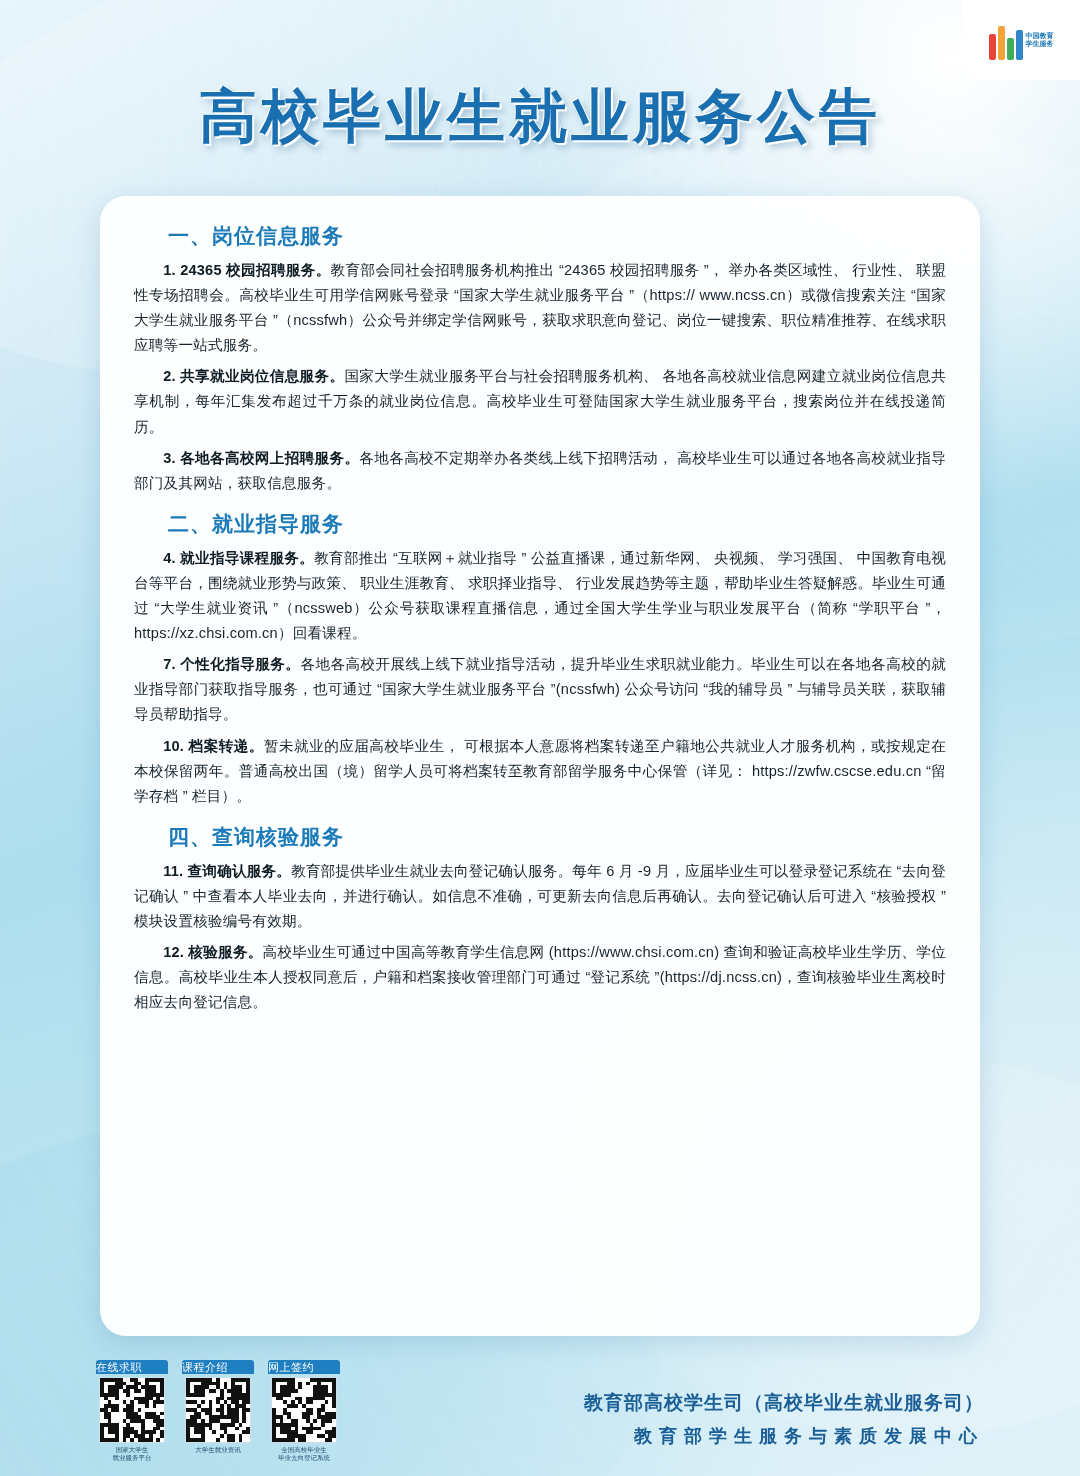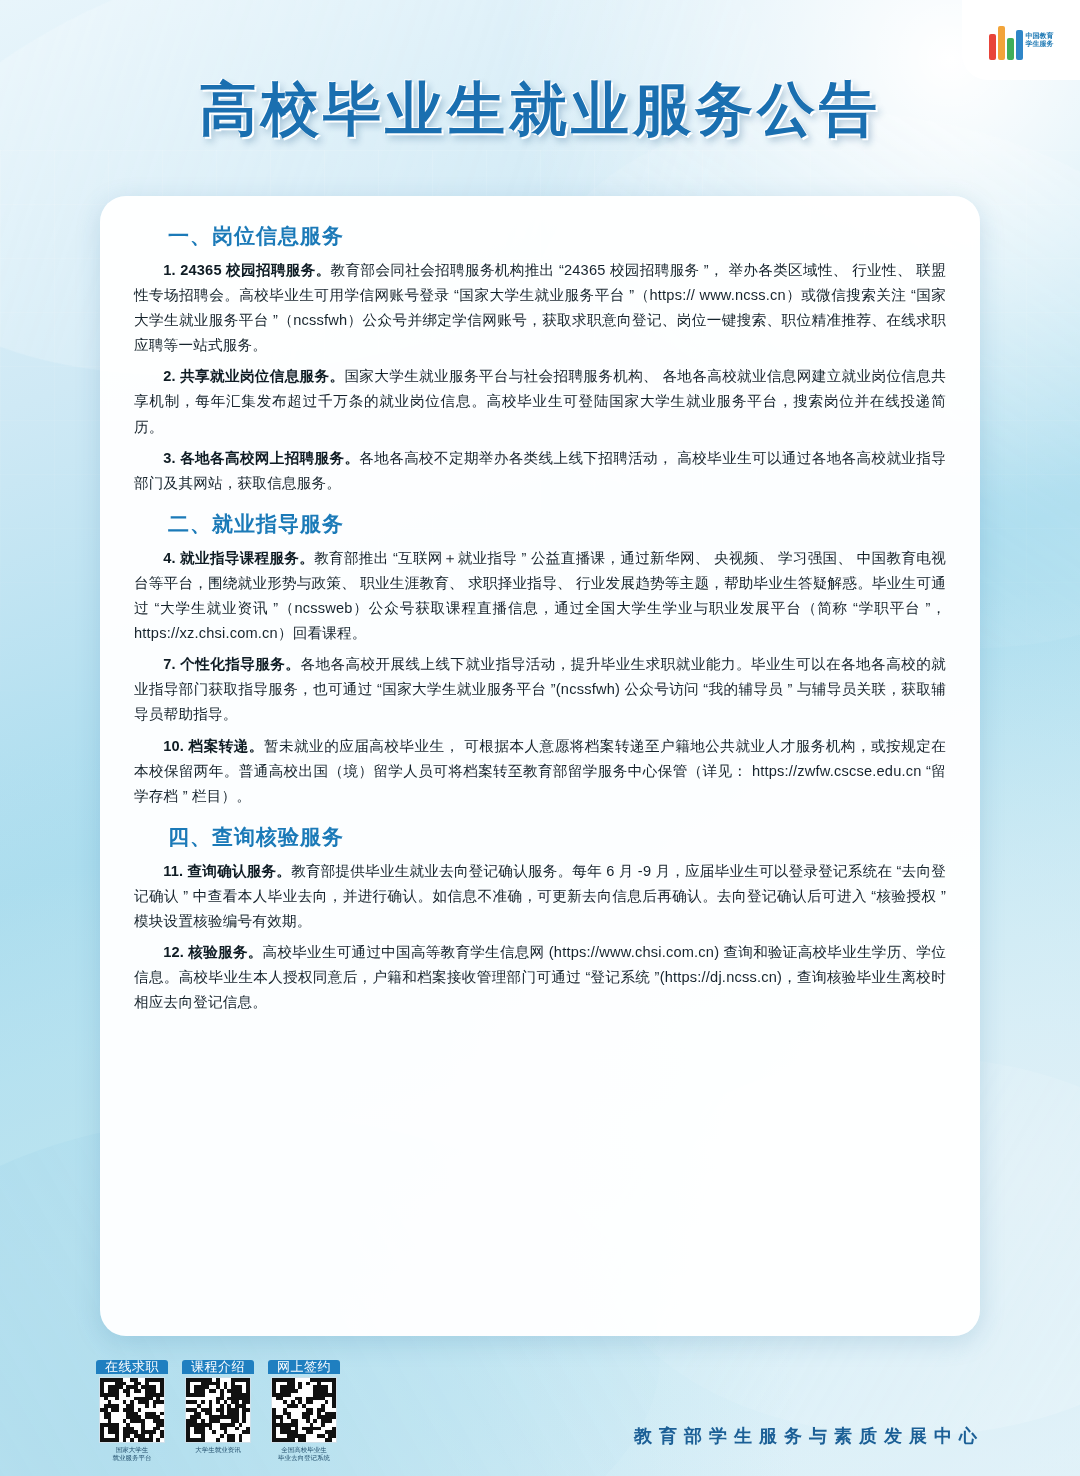--- a/index.html
+++ b/index.html
@@ -38,21 +38,21 @@
   .logo-badge{
     position:absolute;top:0;right:0;width:118px;height:80px;
     background:#ffffff;border-bottom-left-radius:26px;
     display:flex;align-items:center;justify-content:center;gap:3px;
   }
   .logo-mark{display:flex;align-items:flex-end;gap:2px;height:40px;}
   .lm{width:7px;border-radius:2px;}
   .logo-text{display:flex;flex-direction:column;font-size:7px;line-height:1.15;color:#1f7ab5;font-weight:700;}
 
   
-  .title-wrap{position:absolute;top:71px;left:0;width:1080px;text-align:center;}
+  .title-wrap{position:absolute;top:78px;left:0;width:1080px;text-align:center;}
   .title{
     display:inline-block;
     font-family:"DejaVu Sans","Liberation Sans",sans-serif;
     font-size:58px;font-weight:900;letter-spacing:4px;
     color:#1a6fb0;
     text-shadow:
       2px 2px 0 #ffffff,
       -1px -1px 0 rgba(255,255,255,.9),
       4px 5px 7px rgba(20,80,130,.30);
   }
@@ -86,22 +86,22 @@
   }
   p.para b{font-weight:700;color:#0f1c24;}
 
   
   .footer{
     position:absolute;left:0;bottom:0;width:1080px;height:120px;
   }
   .qr-row{position:absolute;left:96px;bottom:14px;display:flex;gap:14px;}
   .qr-item{width:72px;display:flex;flex-direction:column;align-items:center;}
   .qr-cap{
-    width:100%;background:#1f7fc0;color:#fff;font-size:13px;line-height:14px;
-    text-align:center;border-radius:3px 3px 0 0;letter-spacing:.5px;margin-top:26px;
+    width:100%;background:#1f7fc0;color:#fff;font-size:11px;line-height:14px;
+    border-radius:3px 3px 0 0;letter-spacing:.5px;margin-top:26px;
   }
   .qr-box{
     width:64px;height:64px;margin-top:3px;background:#fff;border:1px solid #cfe0ea;
     position:relative;overflow:hidden;
   }
   .qr-box .qr-px{position:absolute;background:#111;}
   .qr-sub{margin-top:3px;font-size:6.5px;color:#23506e;text-align:center;line-height:1.25;}
 
   .foot-text{
     position:absolute;right:96px;bottom:28px;text-align:right;color:#1b5f96;font-weight:800;
@@ -671,16 +671,17 @@
             <span class="qr-px" style="left: 26.3529px; top: 60.2353px; width: 3.76471px; height: 3.76471px;"></span>
             <span class="qr-px" style="left: 30.1176px; top: 60.2353px; width: 3.76471px; height: 3.76471px;"></span>
             <span class="qr-px" style="left: 52.7059px; top: 60.2353px; width: 3.76471px; height: 3.76471px;"></span>
             <span class="qr-px" style="left: 56.4706px; top: 60.2353px; width: 3.76471px; height: 3.76471px;"></span>
           </div>
           <div class="qr-sub" style="white-space: pre-line;">全国高校毕业生
 毕业去向登记系统</div>
         </div>
       </div>
     <div class="foot-text">
+      <div class="foot-1">教育部高校学生司（高校毕业生就业服务司）</div>
       <div class="foot-2">教育部学生服务与素质发展中心</div>
     </div>
   </div>
 </div>
 
 </body></html>

